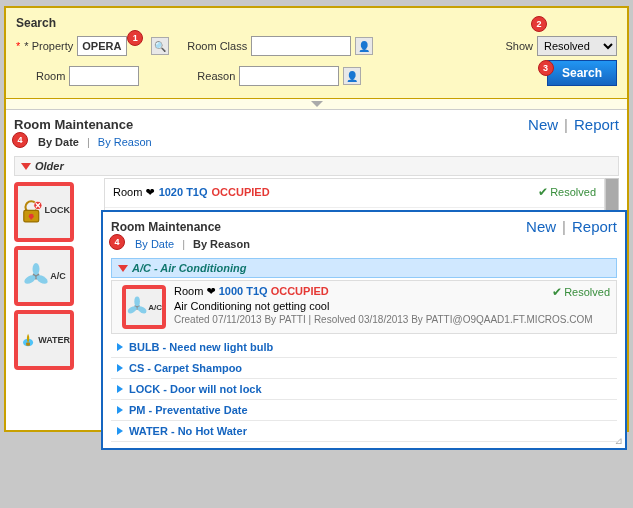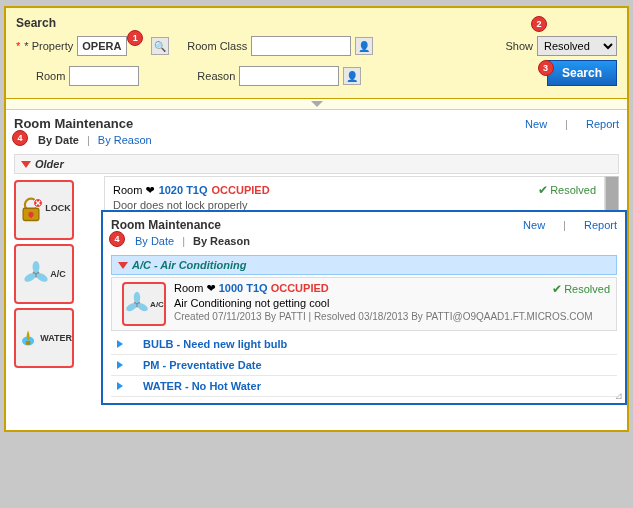--- a/index.html
+++ b/index.html
@@ -148,22 +148,22 @@
       justify-content: space-between;
       margin-bottom: 3px;
     }
     .rm-title {
       font-weight: bold;
       font-size: 13px;
       color: #333;
     }
     .rm-links {
       display: flex;
-      gap: 16px;
-      font-size: 11px;
+      gap: 4px;
+      font-size: 15px;
     }
     .rm-link {
       color: #1565c0;
       cursor: pointer;
       text-decoration: none;
     }
     .pipe { color: #999; margin: 0 2px; }
 
     .view-tabs {
       display: flex;
@@ -209,21 +209,21 @@
     }
     .maint-item {
       display: flex;
       align-items: flex-start;
       padding: 6px 8px;
       border-bottom: 1px solid #eee;
       gap: 8px;
     }
     .maint-icon-bg {
       background: #f0f0f0;
-      border: 2px solid #ef4444;
+      border: 4px solid #ef4444;
       border-radius: 4px;
       width: 40px;
       height: 40px;
       display: flex;
       align-items: center;
       justify-content: center;
     }
     .maint-content {
       flex: 1;
     }
@@ -309,21 +309,21 @@
       font-size: 10px;
     }
 
     
     .reason-list {
       margin-top: 2px;
     }
     .reason-item {
       display: flex;
       align-items: center;
-      gap: 20px;
+      gap: 6px;
       padding: 4px 6px;
       border-bottom: 1px solid #e8e8e8;
       cursor: pointer;
     }
     .reason-arrow {
       width: 0; height: 0;
       border-top: 4px solid transparent;
       border-bottom: 4px solid transparent;
       border-left: 6px solid #2196f3;
       display: inline-block;
@@ -475,21 +475,20 @@
           <div class="maint-content">
             <div class="maint-room-line">
               <span style="font-size:11px;">Room ❤</span>
               <span class="maint-room-num">1020 T1Q</span>
               <span class="maint-occupied">OCCUPIED</span>
               <span class="maint-status">
                 <span class="check-icon">✔</span>
                 <span>Resolved</span>
               </span>
             </div>
-            <div class="maint-desc">Door does not lock properly</div>
           </div>
         </div>
 
       </div>
 
       <div style="width:14px;background:#f0f0f0;border:1px solid #ccc;flex-shrink:0;">
         <div style="width:12px;height:40px;background:#aaa;margin:0 auto;"></div>
       </div>
     </div>
 
@@ -540,20 +539,28 @@
         <span class="resize-handle">⊿</span>
       </div>
 
       <div class="reason-list">
         <div class="reason-item">
           <span class="reason-arrow"></span>
           <span class="reason-label">BULB - Need new light bulb</span>
         </div>
         <div class="reason-item">
           <span class="reason-arrow"></span>
+          <span class="reason-label">CS - Carpet Shampoo</span>
+        </div>
+        <div class="reason-item">
+          <span class="reason-arrow"></span>
+          <span class="reason-label">LOCK - Door will not lock</span>
+        </div>
+        <div class="reason-item">
+          <span class="reason-arrow"></span>
           <span class="reason-label">PM - Preventative Date</span>
         </div>
         <div class="reason-item">
           <span class="reason-arrow"></span>
           <span class="reason-label">WATER - No Hot Water</span>
         </div>
       </div>
     </div>
 
   </div>

